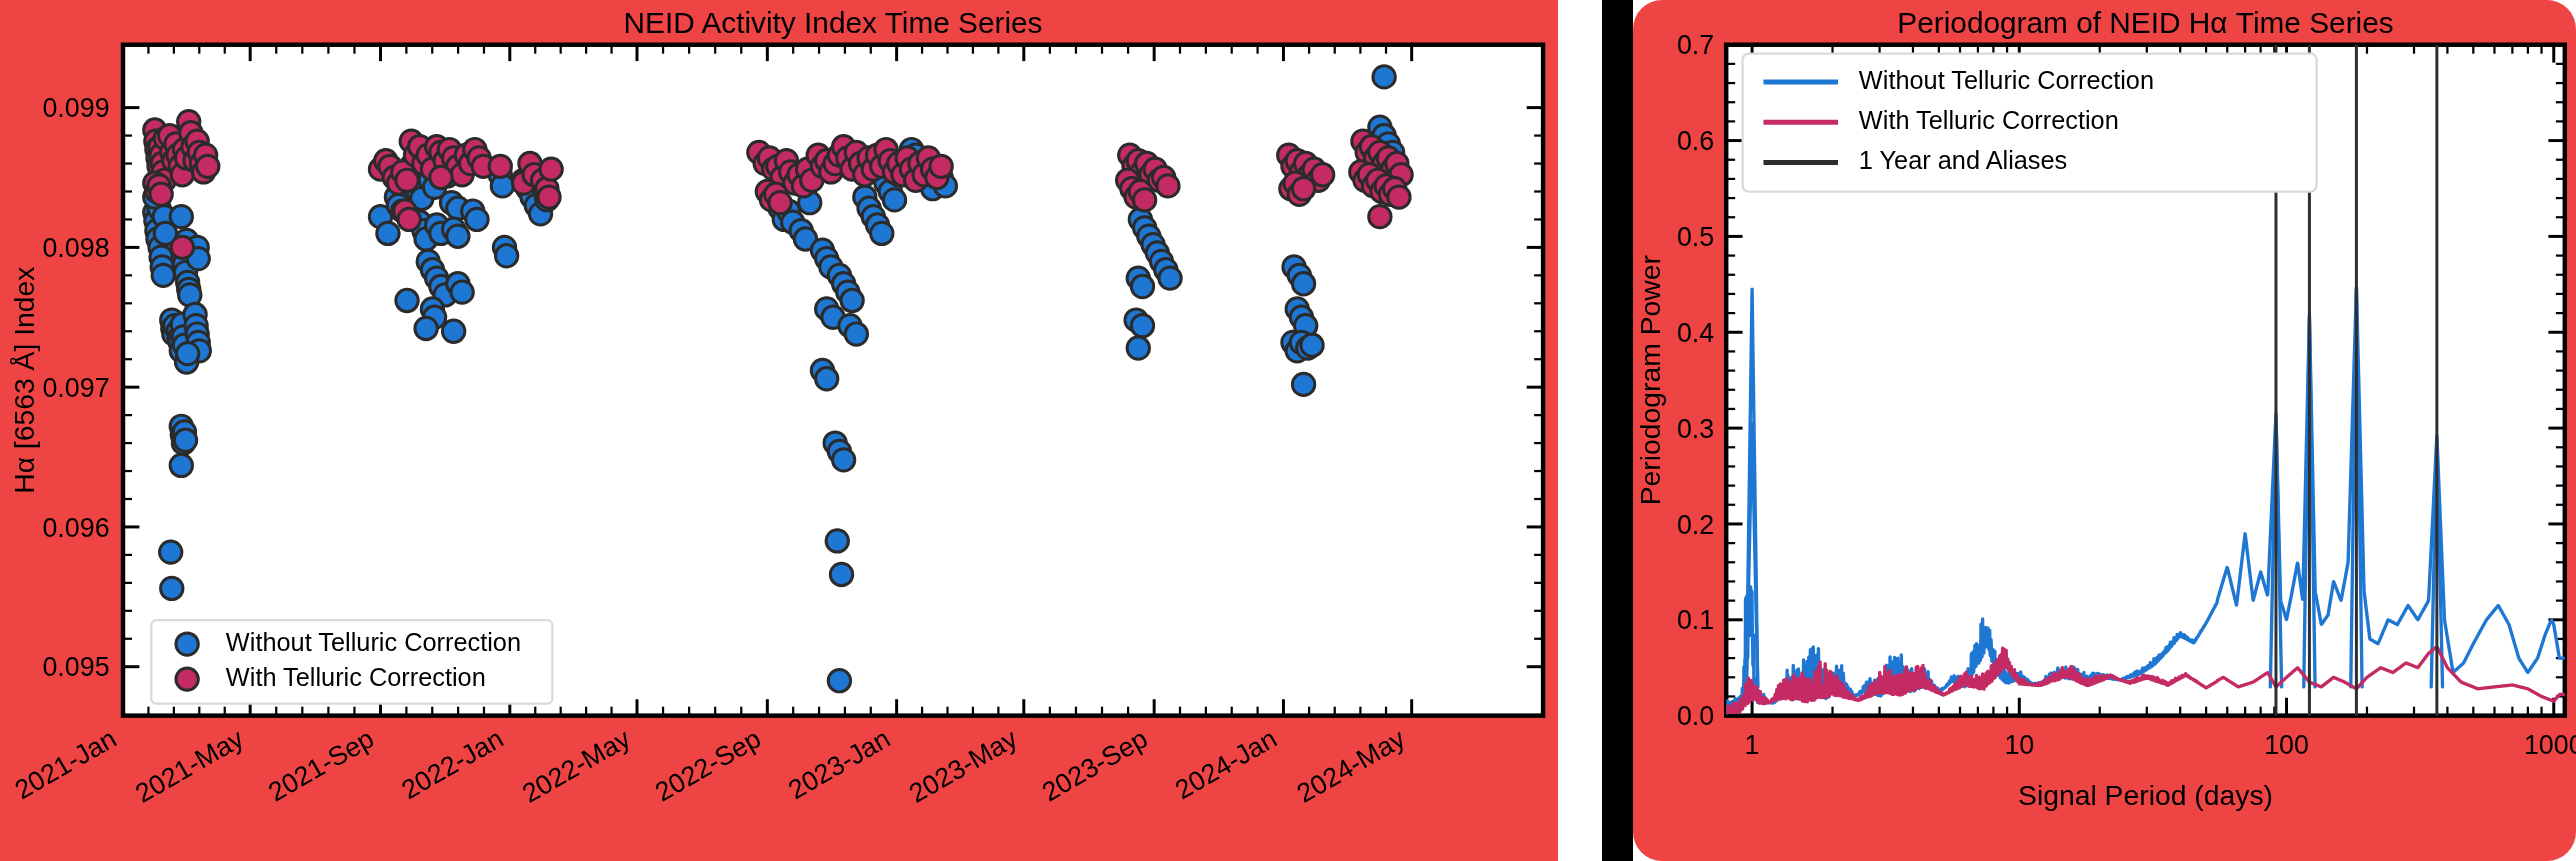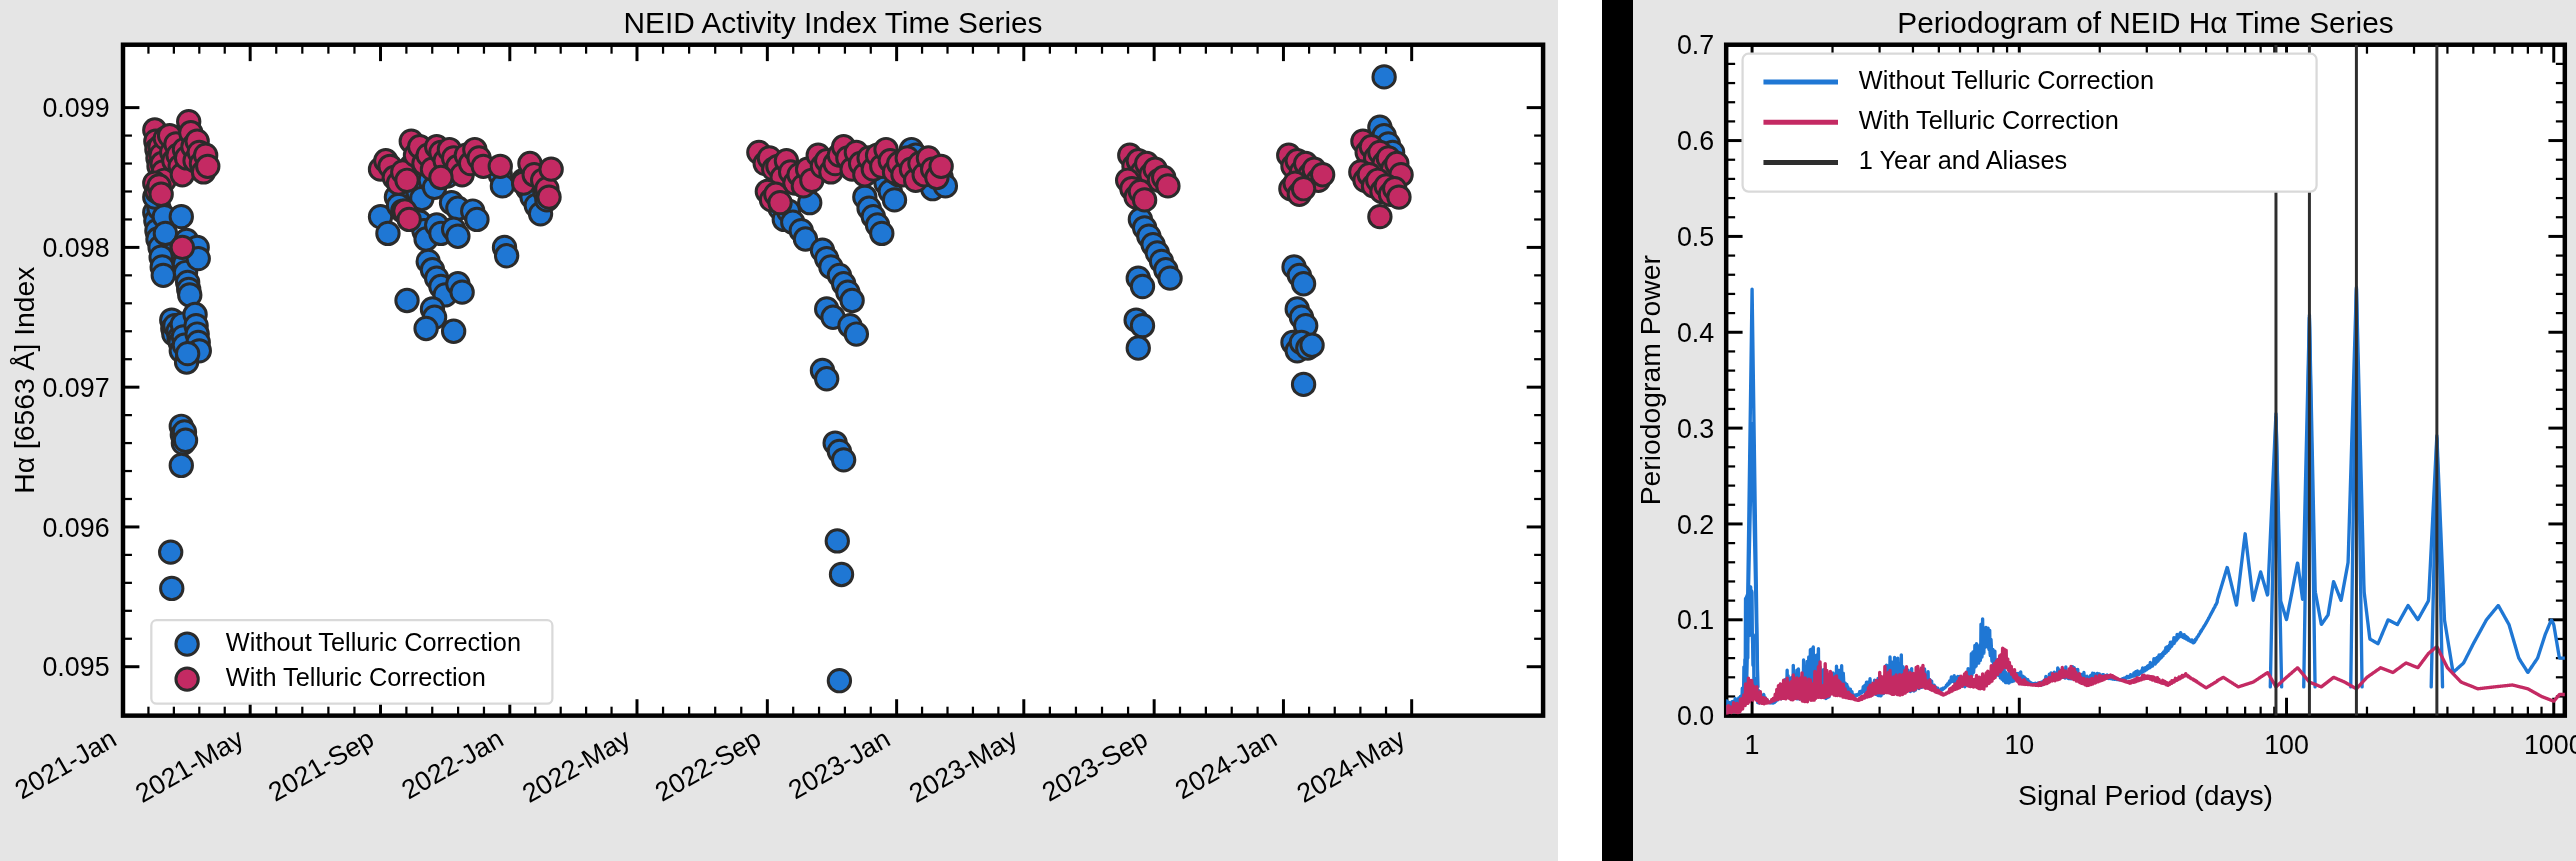--- a/index.html
+++ b/index.html
@@ -1,21 +1,21 @@
 <!DOCTYPE html>
 <html style="font-size:12px"><head>
 <meta charset="utf-8">
 <style>
   html,body{margin:0;padding:0;background:#ffffff;}
   body{width:2576px;height:861px;font-family:"Liberation Sans",sans-serif;overflow:hidden;}
   #figure{position:relative;width:2576px;height:861px;background:#ffffff;}
-  .panel{position:absolute;top:0;height:861px;background:#e5e5e5;text-align:right;}
+  .panel{position:absolute;top:0;height:861px;background:#ef4444;text-align:right;}
   #panel-left{left:0;width:1558px;}
   #panel-divider{position:absolute;left:1602px;top:0;width:31px;height:861px;background:#000000;}
-  #panel-right{left:1633px;width:943px;}
+  #panel-right{left:1633px;width:943px;border-radius:29px;}
   svg{display:block;}
   text{font-family:"Liberation Sans",sans-serif;fill:#000000;}
   .title{font-size:40px;text-anchor:middle;}
   .ticklbl{font-size:36px;}
   .axlbl{font-size:38px;text-anchor:middle;}
   .leglbl{font-size:34px;dominant-baseline:middle;}
   .tick{stroke:#000000;stroke-width:4;}
   .tickminor{stroke:#000000;stroke-width:3;}
   .legendbox{fill:#ffffff;stroke:#d9d9d9;stroke-width:3;}
   .marker{stroke:#2b2b2b;stroke-width:4;}

